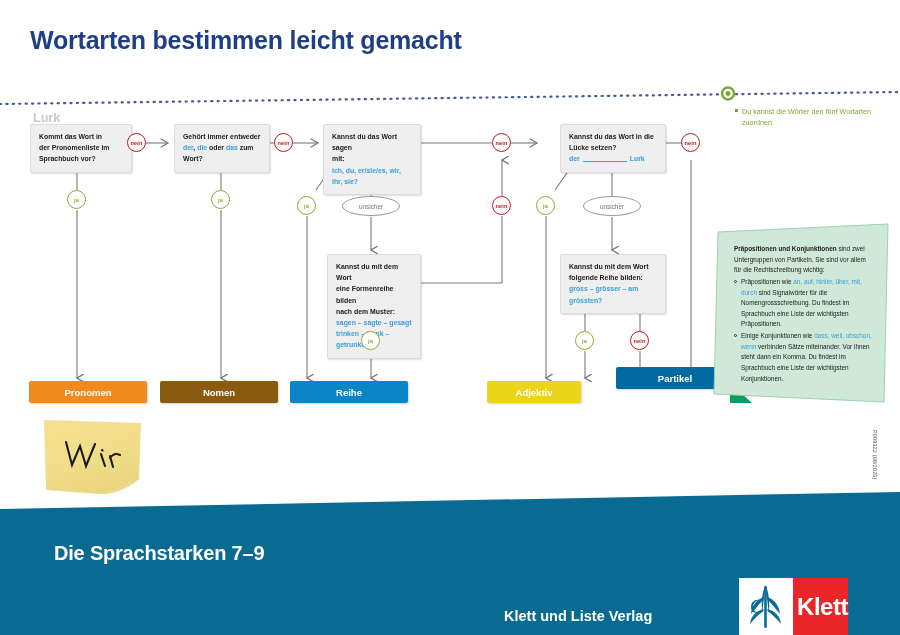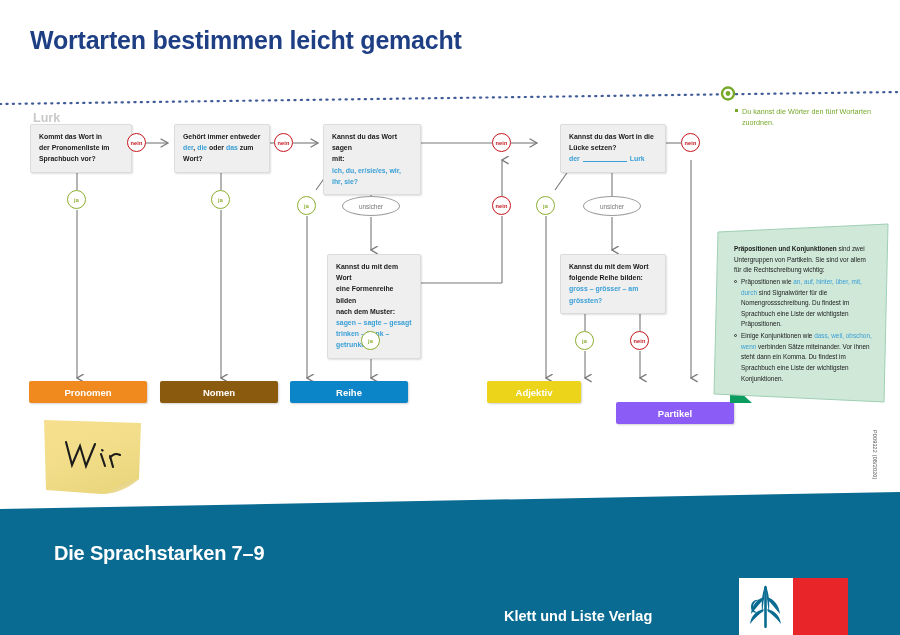--- a/index.html
+++ b/index.html
@@ -262,21 +262,21 @@
     <div class="badge ja" style="left:575px;top:331px;">ja</div>
     <div class="badge nein" style="left:630px;top:331px;">nein</div>
 
     <div class="ell" style="left:342px;top:196px;">unsicher</div>
     <div class="ell" style="left:583px;top:196px;">unsicher</div>
 
     <div class="result" style="left:160px;top:381px;width:118px;background:#8a5a0f;">Nomen</div>
     <div class="result" style="left:29px;top:381px;width:118px;background:#f08a1e;">Pronomen</div>
     <div class="result" style="left:290px;top:381px;width:118px;background:#0b85c8;">Reihe</div>
     <div class="result" style="left:487px;top:381px;width:94px;background:#ecd41b;">Adjektiv</div>
-    <div class="result" style="left:616px;top:402px;width:118px;background:#8b5cf6;">Partikel</div>
+    <div class="result" style="left:616px;top:367px;width:118px;background:#0369a1;">Partikel</div>
 
     <svg style="position:absolute;left:730px;top:378px;width:24px;height:28px;overflow:visible;" viewBox="0 0 24 28">
       <path d="M0,3 L22,3 L10,14 L22,25 L0,25 Z" fill="#0d9c5f"></path>
     </svg>
   </div>
 
   <div class="infowrap">
     <svg width="180" height="185" viewBox="0 0 180 185">
       <path d="M6,10 L176,2 L172,180 L2,172 Z" fill="#cfe8d8" stroke="#9fcfb4" stroke-width="1"></path>
     </svg>
@@ -327,15 +327,16 @@
         <rect x="19.2" y="3" width="2.6" height="42" rx="1.2"></rect>
         <path d="M20.5,2 C17,10 16,20 17.2,30 C18.4,20 19.6,10 20.5,2 Z"></path>
         <path d="M20.5,2 C24,10 25,20 23.8,30 C22.6,20 21.4,10 20.5,2 Z"></path>
         <path d="M19,14 C12,16 7,22 6,31 C11,25 15,20 19,16 Z"></path>
         <path d="M22,14 C29,16 34,22 35,31 C30,25 26,20 22,16 Z"></path>
         <path d="M18.5,26 C11,28 6,33 5,41 C10,35 14,31 18.5,28 Z"></path>
         <path d="M22.5,26 C30,28 35,33 36,41 C31,35 27,31 22.5,28 Z"></path>
         <path d="M6,24 C6,19 10,16 14,17 C10,18 8,21 8,24 C8,27 10,29 13,29 C9,31 6,28 6,24 Z"></path>
       </g>
     </svg>
+    <div class="word">Klett</div>
   </div>
 
 </div>
 
 </body></html>

